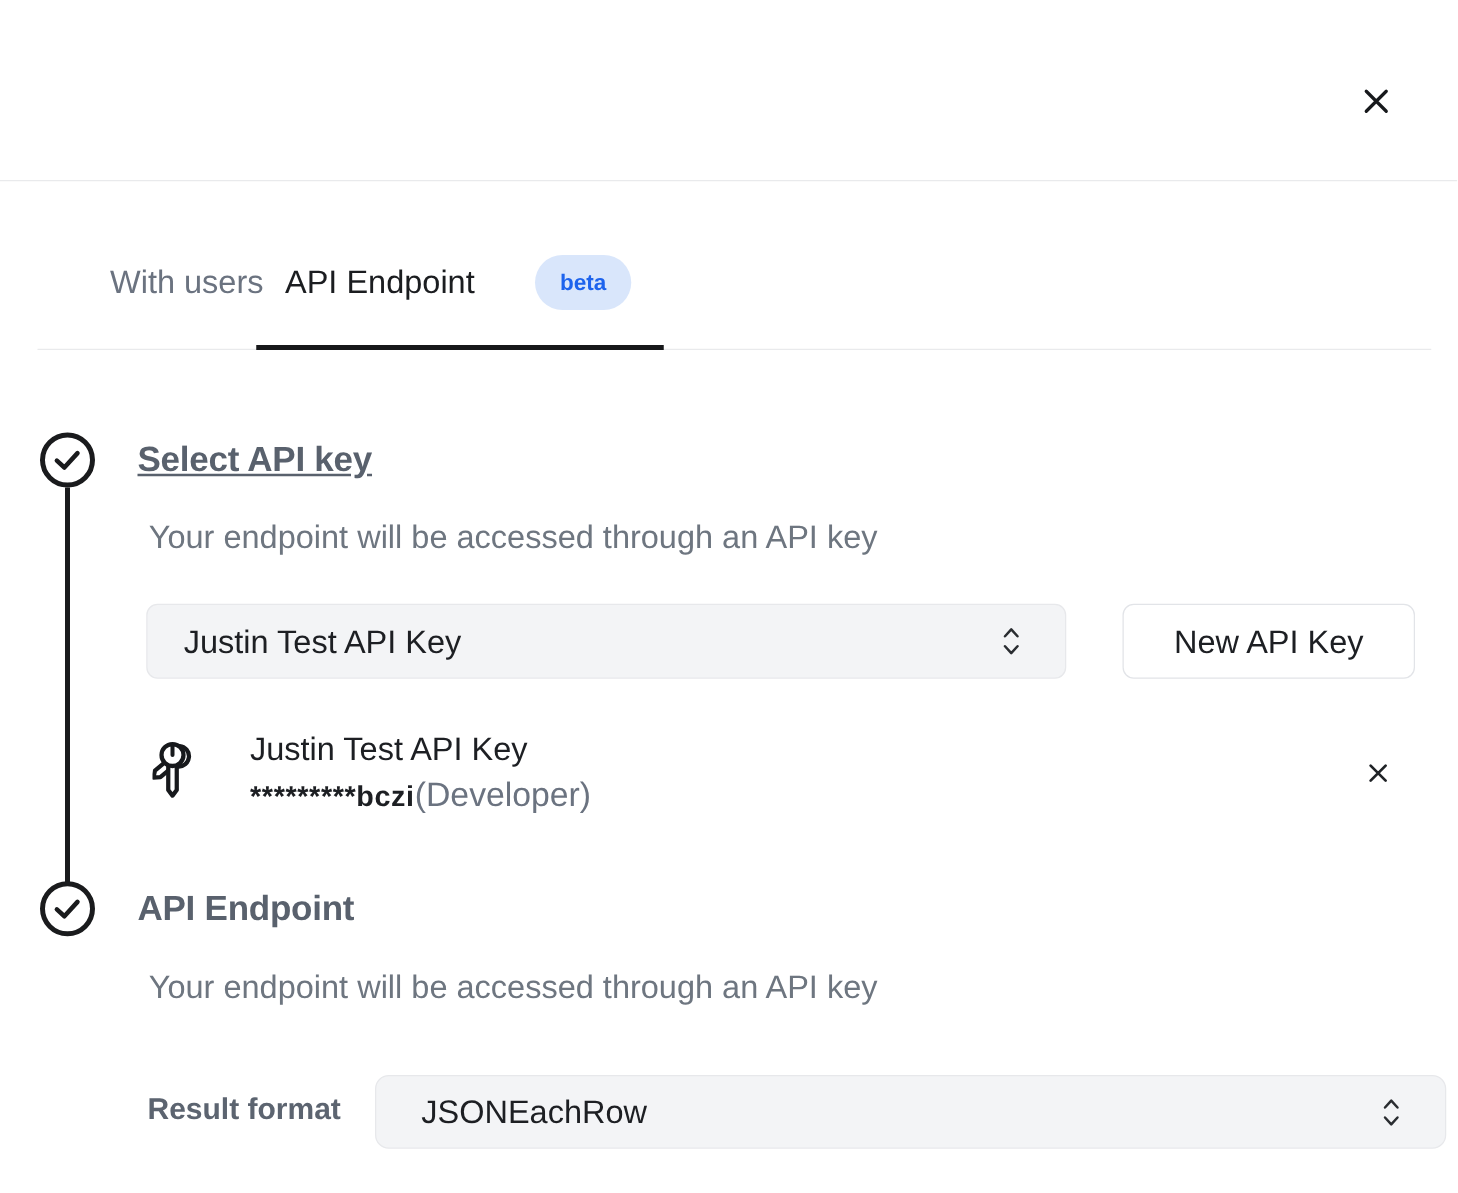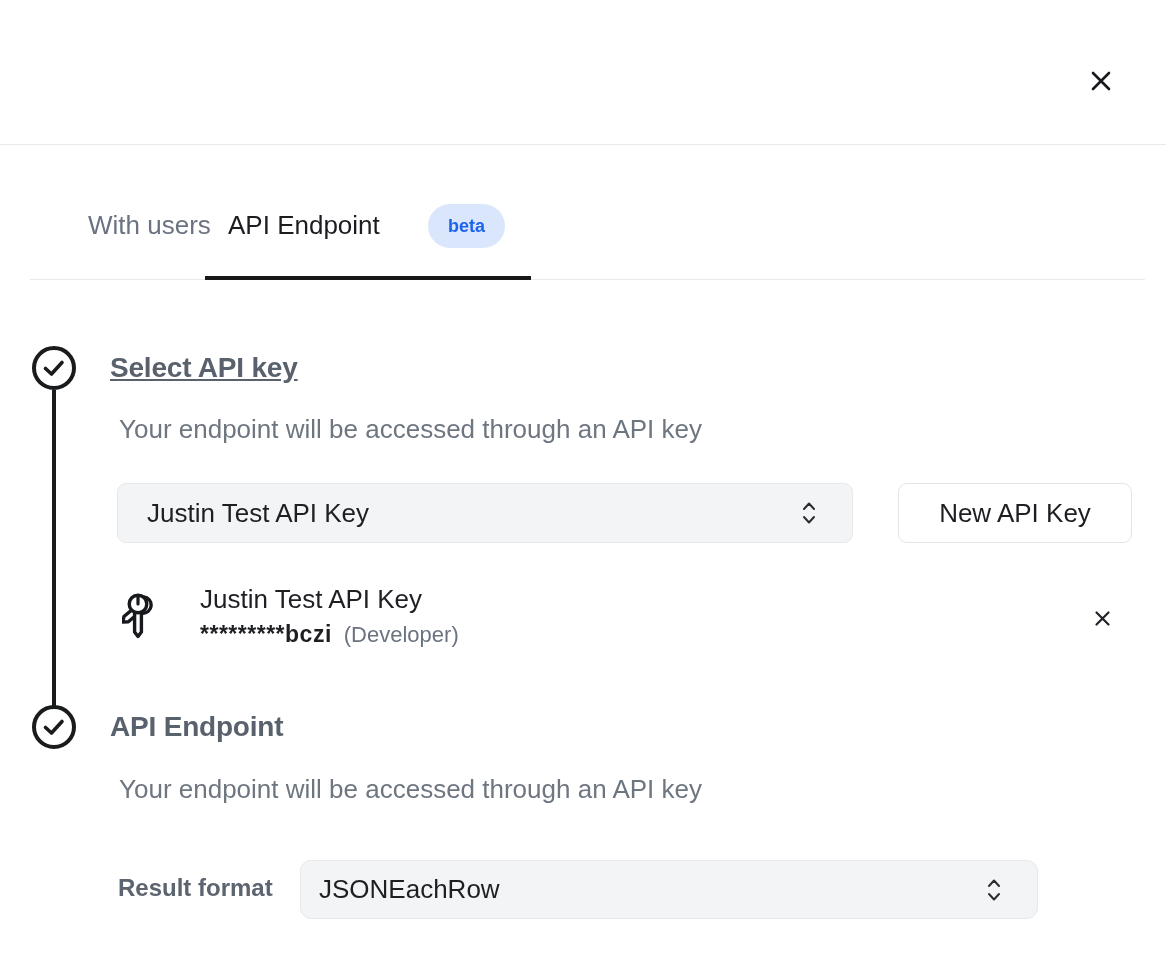--- a/index.html
+++ b/index.html
@@ -137,22 +137,22 @@
     transform: translateY(-50%);
     display: flex;
   }
   .api-key-select {
     left: 117px; top: 483px;
     width: 736px; height: 60px;
     padding-left: 29px;
   }
   .result-format-select {
     left: 300px; top: 860px;
-    width: 738px; height: 59px;
-    padding-left: 18px;
+    width: 857px; height: 59px;
+    padding-left: 36px;
     border-radius: 11px;
   }
   .new-key-btn {
     position: absolute;
     left: 898px; top: 483px;
     width: 234px; height: 60px;
     background: #ffffff;
     border: 1px solid #e2e4e8;
     border-radius: 9px;
     font-size: 26px;
@@ -178,23 +178,22 @@
     left: 200px; top: 621px;
     display: flex; align-items: baseline;
   }
   .key-masked {
     font-size: 23px;
     font-weight: 700;
     color: #1d1f23;
     letter-spacing: 0.5px;
   }
   .key-role {
-    font-size: 22px;
+    font-size: 27px;
     color: #6b7380;
-    margin-left: 12px;
   }
   .remove-key-btn {
     position: absolute;
     left: 1082px; top: 598px;
     width: 40px; height: 40px;
     display: flex; align-items: center; justify-content: center;
     background: transparent; border: none; cursor: pointer;
   }
   
   .result-label {

